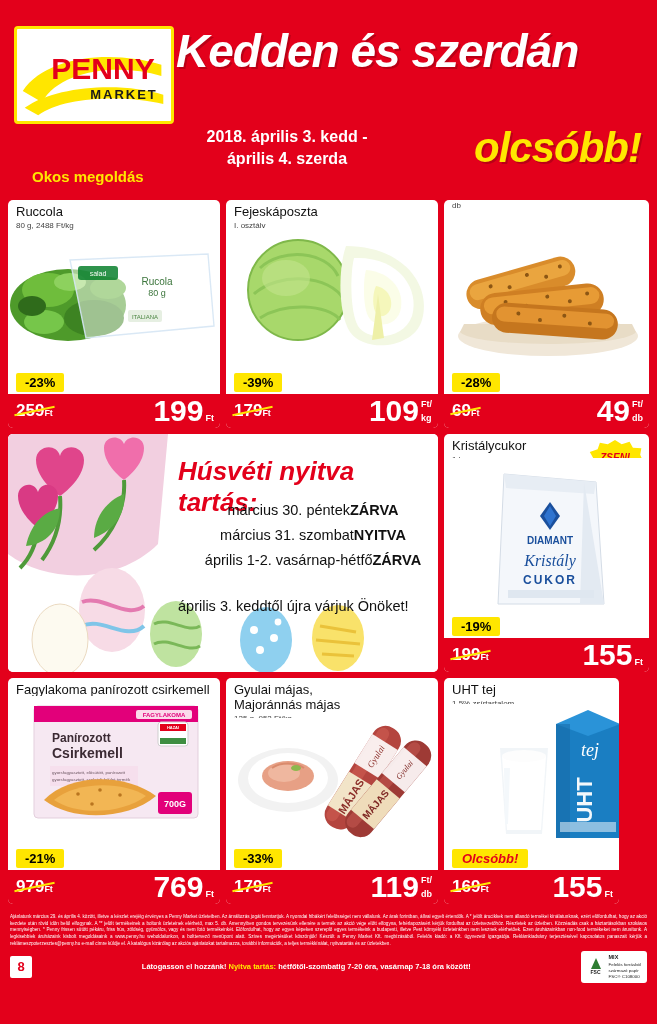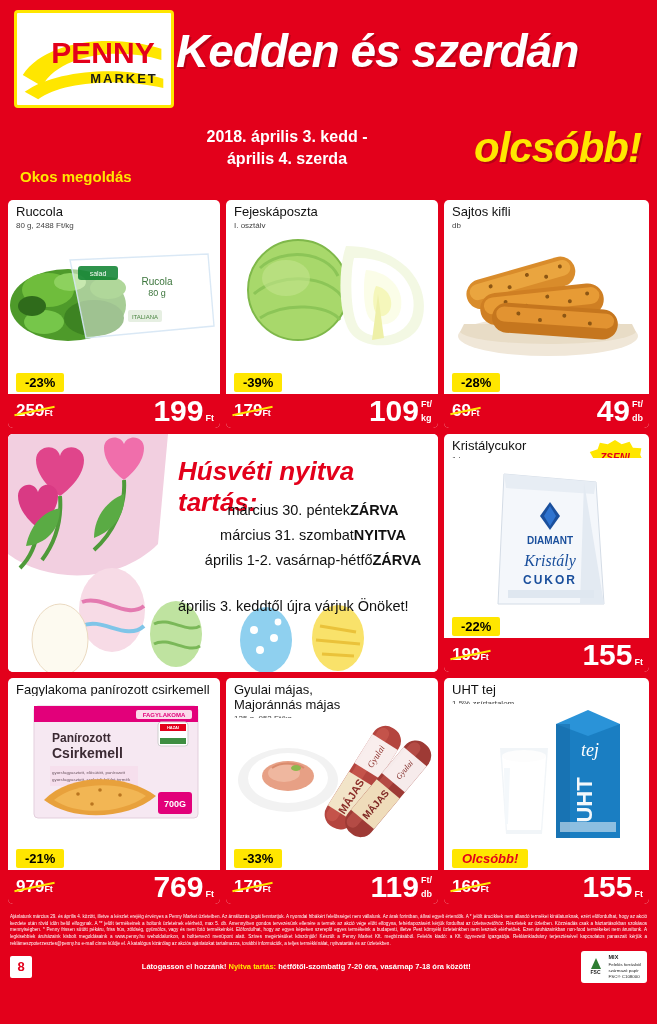--- a/index.html
+++ b/index.html
@@ -11,21 +11,21 @@
   }
   .page {
     position: relative;
     width: 657px; height: 1024px;
     background: #e3001b;
   }
 
   
   .header { position: relative; height: 200px; }
   .logo-box {
-    position: absolute; left: 14px; top: 10px;
+    position: absolute; left: 14px; top: 26px;
     width: 160px; height: 98px;
     background: #fff; border: 3px solid #ffe600;
     border-radius: 4px;
     display: flex; flex-direction: column;
     align-items: center; justify-content: center;
   }
   .logo-swoosh {
     position: absolute; left: 0; top: 0; width: 100%; height: 100%;
   }
   .logo-penny {
@@ -33,21 +33,21 @@
     font-size: 30px; font-weight: bold; letter-spacing: 0px;
     color: #e3001b; font-family: "Liberation Sans", sans-serif;
     margin-left: 18px; margin-top: 4px;
   }
   .logo-market {
     position: relative;
     font-size: 13px; font-weight: bold; color: #1a1a1a;
     letter-spacing: 2px; margin-left: 60px; margin-top: 1px;
   }
   .logo-sub {
-    position: absolute; left: 20px; top: 168px;
+    position: absolute; left: 32px; top: 168px;
     color: #ffe600; font-size: 15px; font-weight: bold;
   }
   .head-title {
     position: absolute; left: 176px; top: 24px;
     color: #fff; font-size: 46px; font-weight: bold;
     font-style: italic; letter-spacing: -1px;
     text-shadow: 2px 2px 0 rgba(0,0,0,.18);
     white-space: nowrap;
   }
   .head-dates {
@@ -298,21 +298,20 @@
           <div class="new">
             <span>109</span>
               <span class="unit" style="white-space:pre-line">Ft/
 kg</span>
           </div>
         </div>
       </div>
     </div>
 
     <div class="card" style="width:205px;height:228px">
-      <div class="c-name">Sajtos kifli</div>
       <div class="c-desc">db</div>
       <div class="photo" style="top:28px;height:130px">
         <svg viewBox="0 0 205 130" width="205" height="130">
           <rect width="205" height="130" fill="#fff"></rect>
           <ellipse cx="104" cy="108" rx="90" ry="20" fill="#f0e7d8"></ellipse>
           <path d="M16 104 C30 120,180 120,192 104 L188 96 L20 96 Z" fill="#e8dcc6"></path>
           <g>
             <g transform="rotate(-16 70 60)">
               <rect x="22" y="42" width="112" height="30" rx="15" fill="#d98c2b"></rect>
               <rect x="26" y="46" width="104" height="16" rx="8" fill="#eaa53f"></rect>
@@ -442,21 +441,21 @@
               <path d="M106 48 L112 58 L106 68 L100 58 Z" fill="#2e73cf"></path>
             </g>
             <text x="106" y="86" font-size="10" font-family="Liberation Sans" font-weight="bold" fill="#1a4f9c" text-anchor="middle">DIAMANT</text>
             <text x="106" y="108" font-size="16" font-family="Liberation Serif" font-style="italic" fill="#1a4f9c" text-anchor="middle">Kristály</text>
             <text x="106" y="126" font-size="12" font-family="Liberation Sans" font-weight="bold" fill="#1a4f9c" text-anchor="middle" letter-spacing="2">CUKOR</text>
             <rect x="64" y="132" width="86" height="8" fill="#dfe7f0"></rect>
           </g>
         </svg>
       </div>
       <div class="pricewrap">
-        <div class="disc">-22%</div>
+        <div class="disc">-19%</div>
         <div class="pricebar">
           <div class="old">
             <span>199</span><span class="unit">Ft</span>
             <span class="strike"></span>
           </div>
           <div class="new">
             <span>155</span>
               <span class="unit">Ft</span>
           </div>
         </div>
@@ -561,21 +560,21 @@
           </div>
           <div class="new">
             <span>119</span>
               <span class="unit" style="white-space:pre-line">Ft/
 db</span>
           </div>
         </div>
       </div>
     </div>
 
-    <div class="card" style="width:205px;height:226px">
+    <div class="card" style="width:175px;height:226px">
       <div class="c-name">UHT tej</div>
       <div class="c-desc">1,5% zsírtartalom
 1 liter</div>
       <div class="photo" style="top:26px;height:142px">
         <svg viewBox="0 0 205 142" width="205" height="142">
           <rect width="205" height="142" fill="#fff"></rect>
 
           <g>
             <path d="M56 44 L104 44 L98 130 L62 130 Z" fill="#eef3f7" opacity=".85"></path>
             <path d="M58 52 L102 52 L97 126 L63 126 Z" fill="#ffffff"></path>

